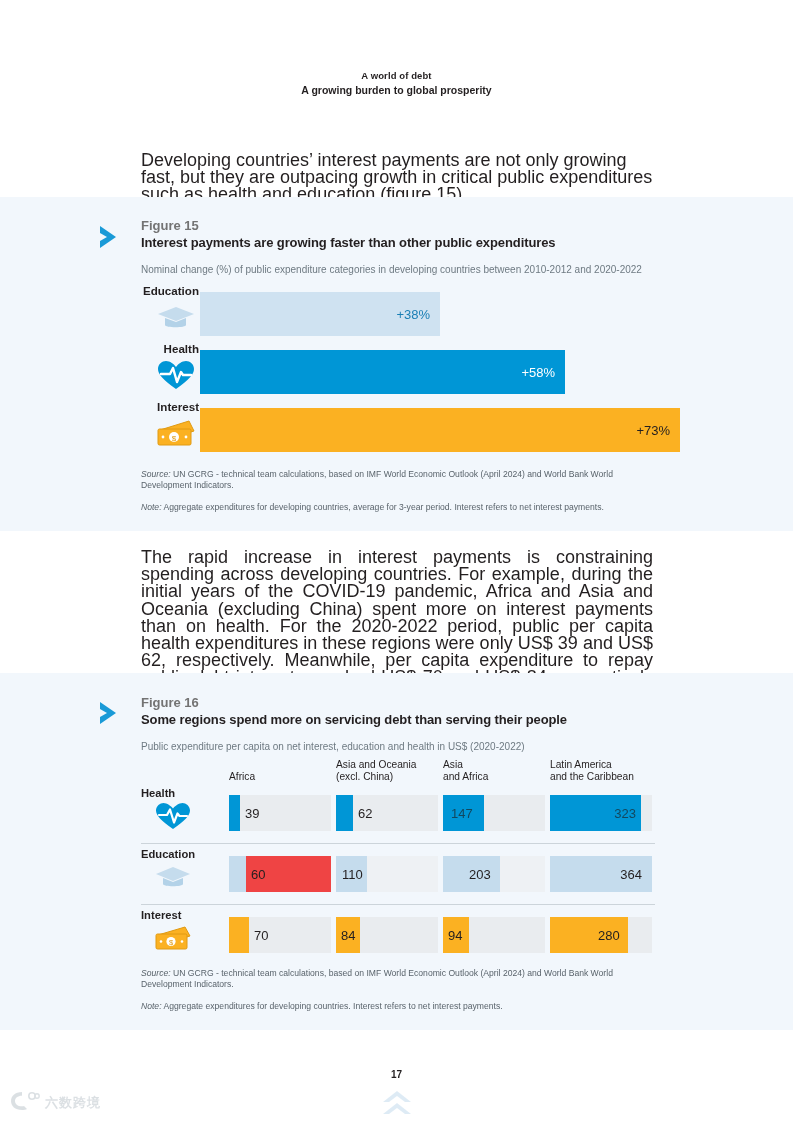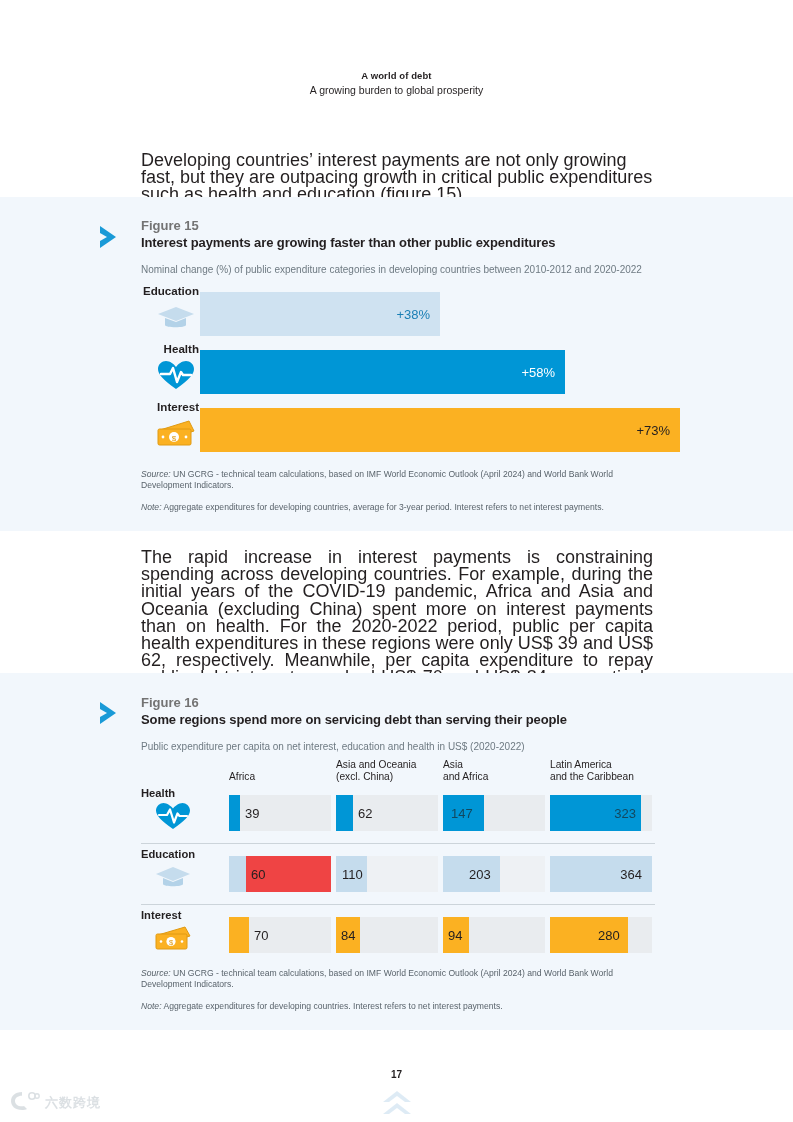--- a/index.html
+++ b/index.html
@@ -27,21 +27,21 @@
     margin-top: 30px;
   }
   .runhead .rh-title {
     font-size: 9.5px;
     font-weight: bold;
     color: #231f20;
     letter-spacing: .1px;
   }
   .runhead .rh-sub {
     font-size: 10.5px;
-    font-weight: normal;
+    font-weight: bold;
     color: #231f20;
   }
 
   
   .para {
     position: absolute;
     left: 141px;
     width: 512px;
     font-size: 18px;
     line-height: 17.2px;

